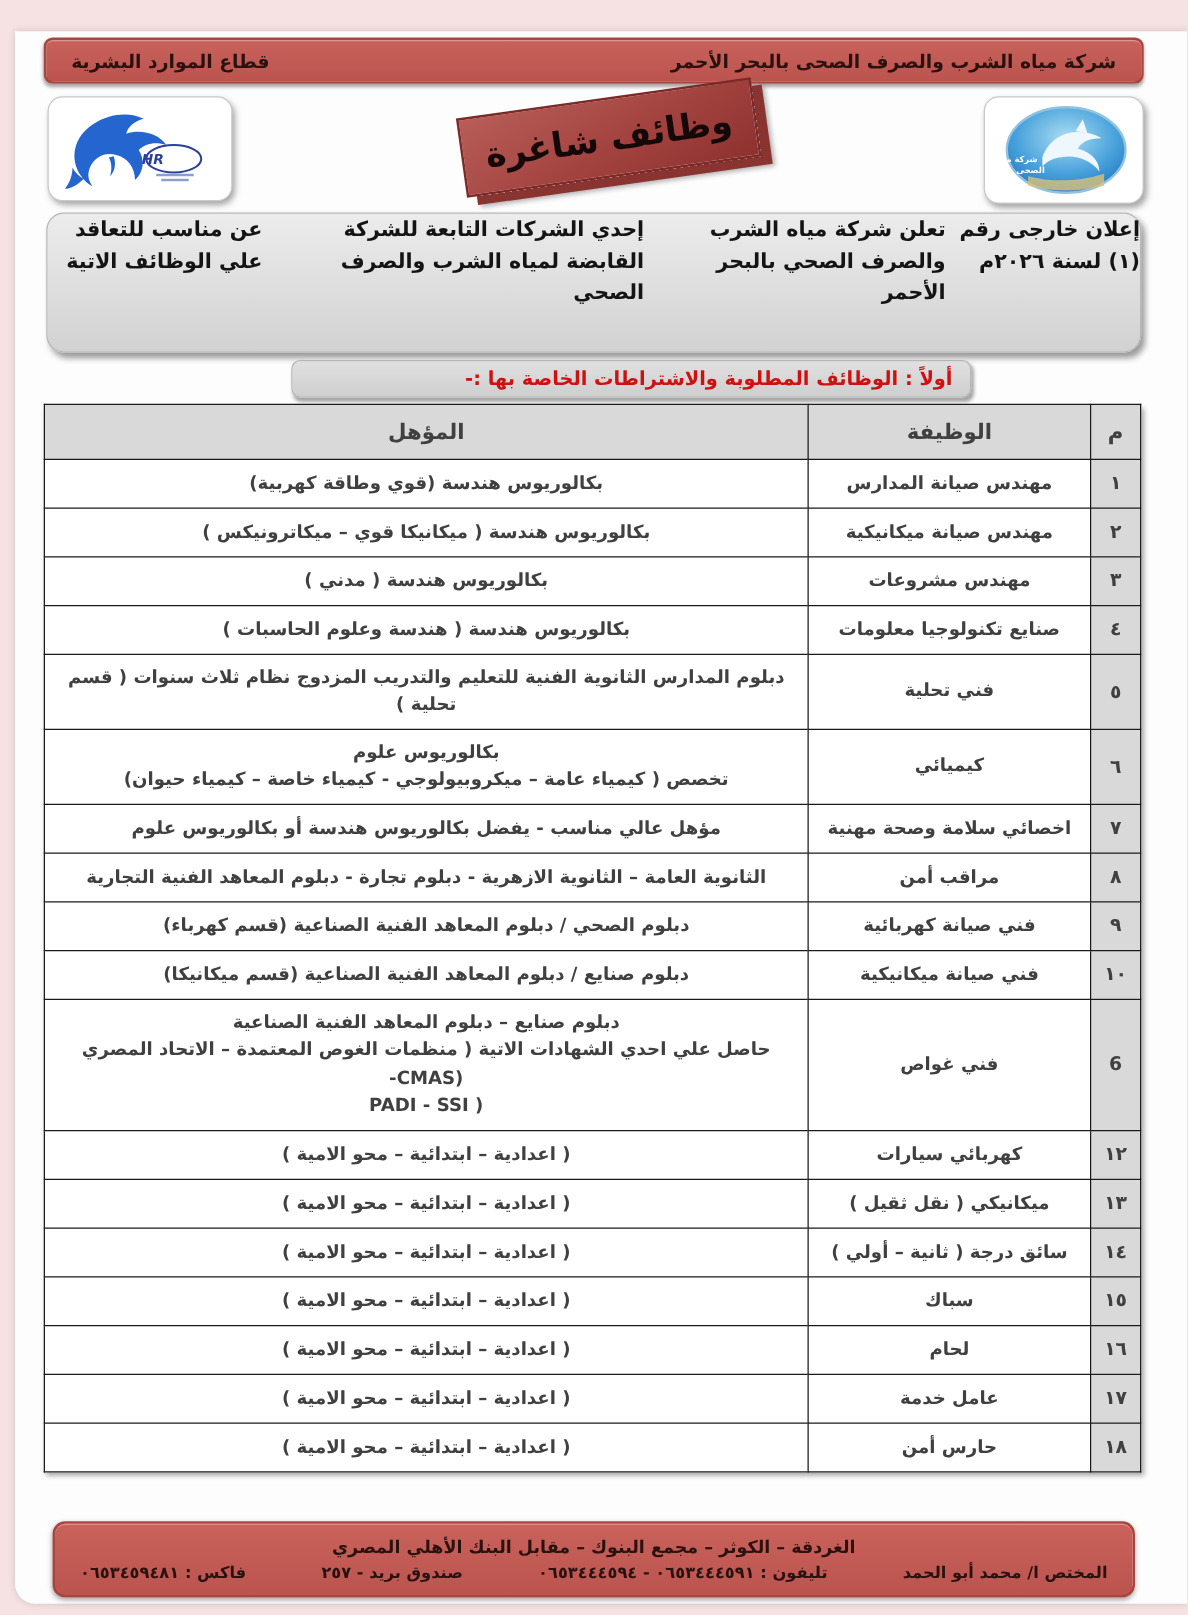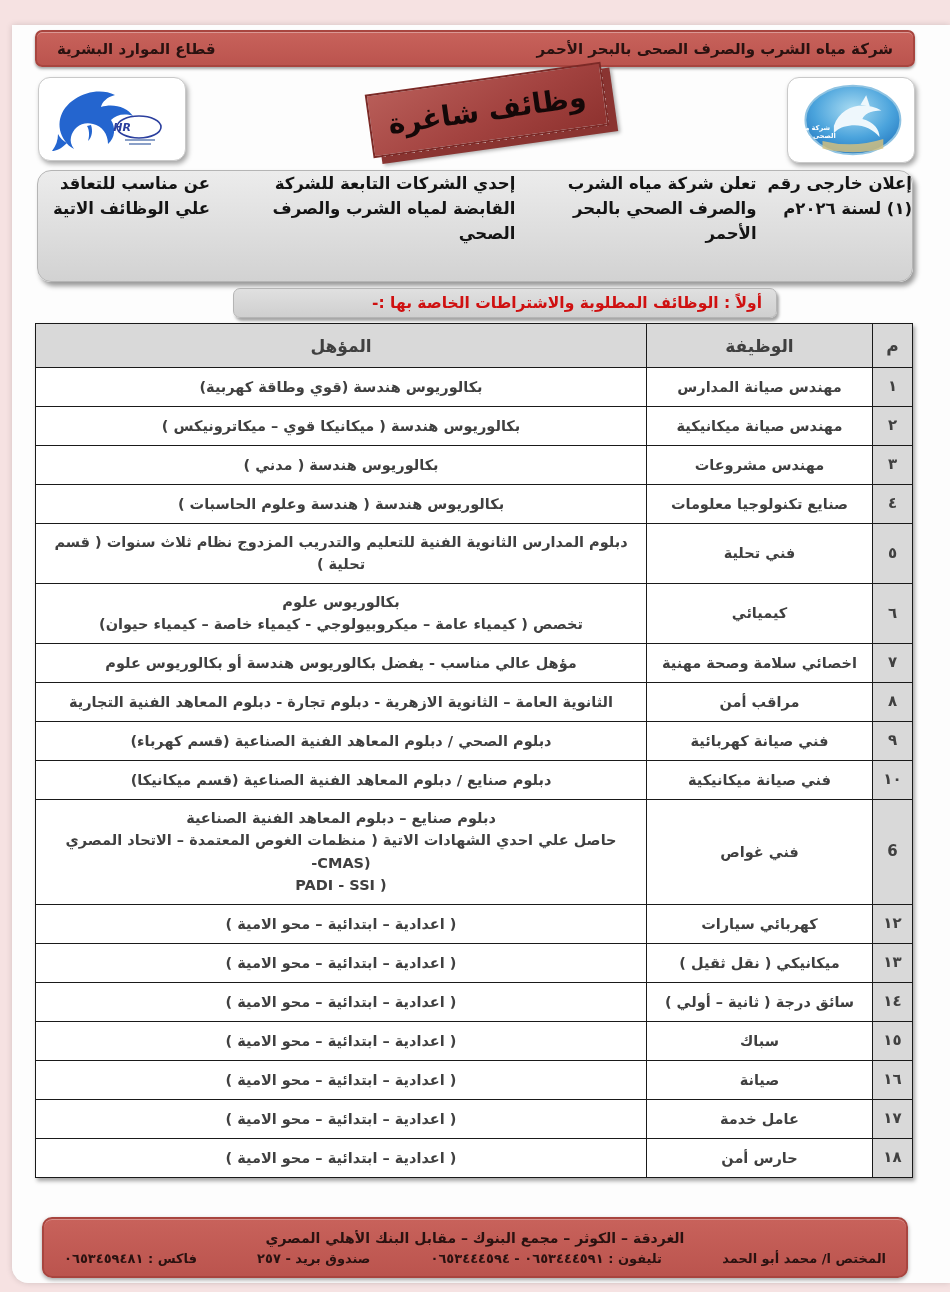--- a/index.html
+++ b/index.html
@@ -235,21 +235,21 @@
           <td class="job">سائق درجة ( ثانية – أولي )</td>
           <td class="qual">( اعدادية – ابتدائية – محو الامية )</td>
         </tr>
         <tr>
           <td class="num">١٥</td>
           <td class="job">سباك</td>
           <td class="qual">( اعدادية – ابتدائية – محو الامية )</td>
         </tr>
         <tr>
           <td class="num">١٦</td>
-          <td class="job">صيانة</td>
+          <td class="job">لحام</td>
           <td class="qual">( اعدادية – ابتدائية – محو الامية )</td>
         </tr>
         <tr>
           <td class="num">١٧</td>
           <td class="job">عامل خدمة</td>
           <td class="qual">( اعدادية – ابتدائية – محو الامية )</td>
         </tr>
         <tr>
           <td class="num">١٨</td>
           <td class="job">حارس أمن</td>

